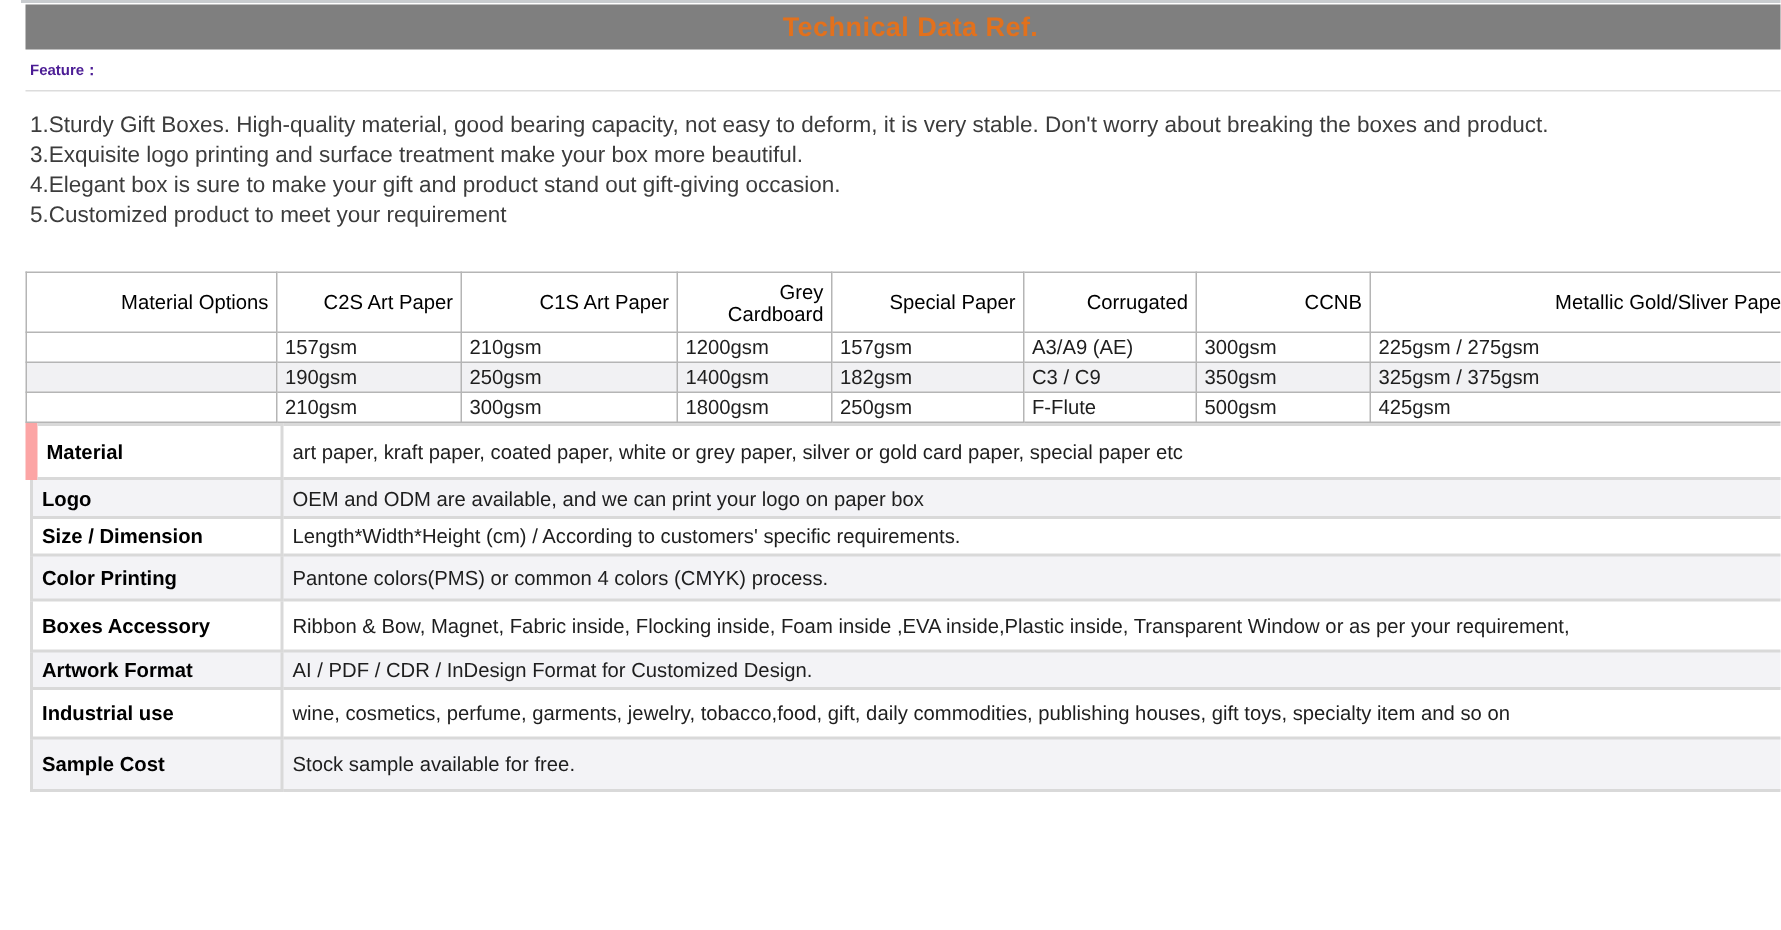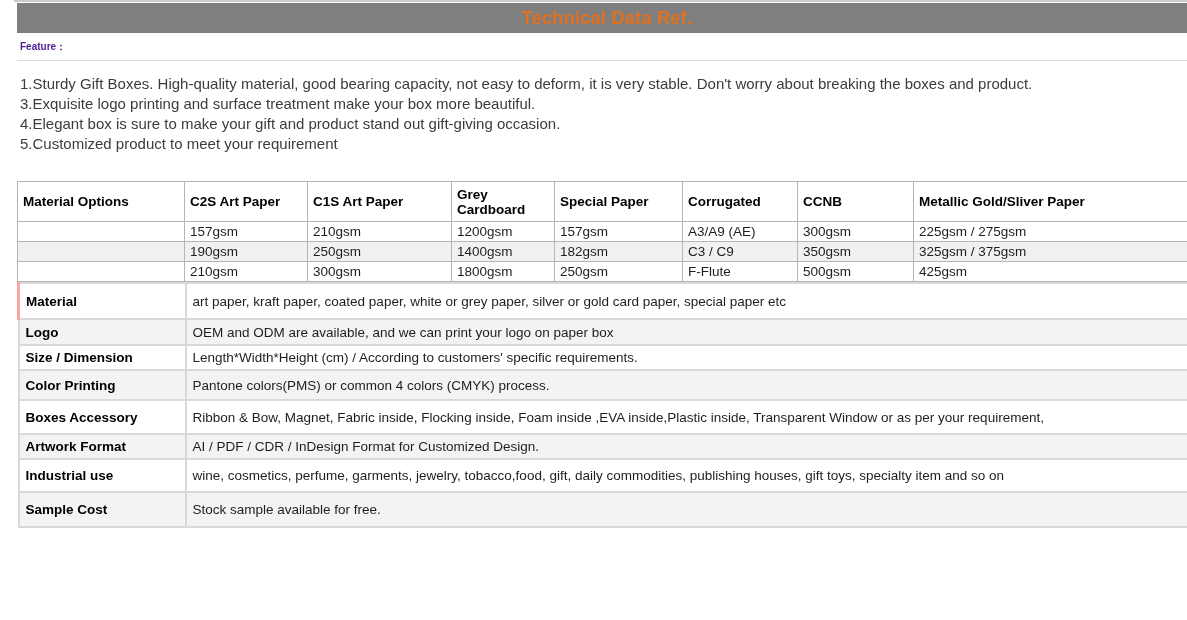--- a/index.html
+++ b/index.html
@@ -33,38 +33,38 @@
 
   
   .mat-table { margin-top:27px; }
   .mat-table th, .mat-table td {
     border:1px solid #b5b5b5;
     padding:1px 5px;
     font-size:13.5px;
     text-align:left;
     overflow:hidden; white-space:nowrap;
   }
-  .mat-table th { font-weight:bold; color:#000; height:40px; background:#fff; }
+  .mat-table th { font-weight:normal; color:#000; height:40px; background:#fff;text-align:right; }
   .mat-table td { height:20px; color:#1e1e1e; }
   .mat-table tbody tr:nth-child(even) td { background:#f1f1f3; }
   .mat-table tbody tr:nth-child(odd) td { background:#ffffff; }
 
   
   .spec-table td {
     border:2px solid #d9d9d9;
     padding:2px 6px;
     font-size:13.5px;
     vertical-align:middle;
   }
   .spec-table .label { font-weight:bold; color:#000; white-space:nowrap; }
   .spec-table .value { color:#1e1e1e; line-height:19px; }
   .spec-table tr:nth-child(even) td { background:#f3f3f6; }
   .spec-table tr:nth-child(odd) td { background:#ffffff; }
   .r-material td { height:36px; }
-  .r-material .label { border-left:3px solid #fca5a5; }
+  .r-material .label { border-left:8px solid #fca5a5; }
   .r-logo td { height:26px; }
   .r-size td { height:16px; }
   .r-color td { height:30px; }
   .r-boxes td { height:34px; }
   .r-artwork td { height:20px; }
   .r-surface td { height:59px; }
   .r-industrial td { height:33px; }
   .r-sample td { height:35px; }
 </style>
 </head>

